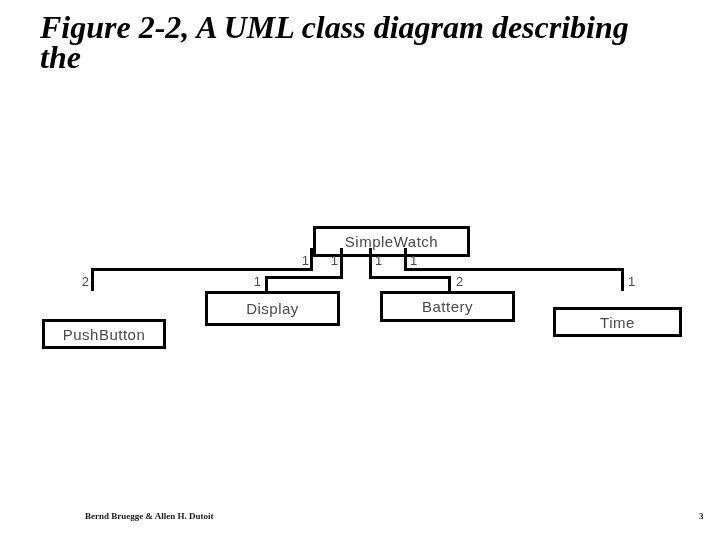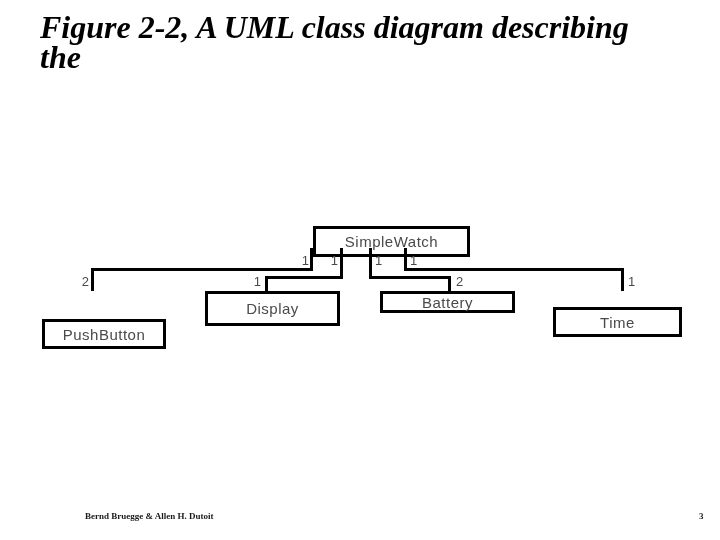--- a/index.html
+++ b/index.html
@@ -12,21 +12,21 @@
          font-family:"Liberation Serif",serif;font-weight:bold;font-style:italic;
          font-size:32px;line-height:30px;color:#000000;}
 
   
   .uml-box{position:absolute;background:#ffffff;border:3px solid #000000;
            box-sizing:border-box;display:flex;align-items:center;justify-content:center;
            font-size:15px;color:#4a4a4a;letter-spacing:0.5px;}
   .box-root{left:293px;top:226px;width:157px;height:31px;margin-left:20px;}
   .box-pushbutton{left:42px;top:291px;width:124px;height:30px;margin-top:28px;}
   .box-display{left:205px;top:291px;width:135px;height:35px;}
-  .box-battery{left:380px;top:291px;width:135px;height:22px;}
+  .box-battery{left:380px;top:291px;width:135px;height:31px;}
   .box-time{left:553px;top:307px;width:129px;height:30px;}
 
   
   .seg{position:absolute;background:#000000;}
   
   .c1-v1{left:310px;top:248px;width:3px;height:23px;}
   .c1-h {left:91px;top:268px;width:222px;height:3px;}
   .c1-v2{left:91px;top:268px;width:3px;height:23px;}
   
   .c2-v1{left:340px;top:248px;width:3px;height:31px;}

